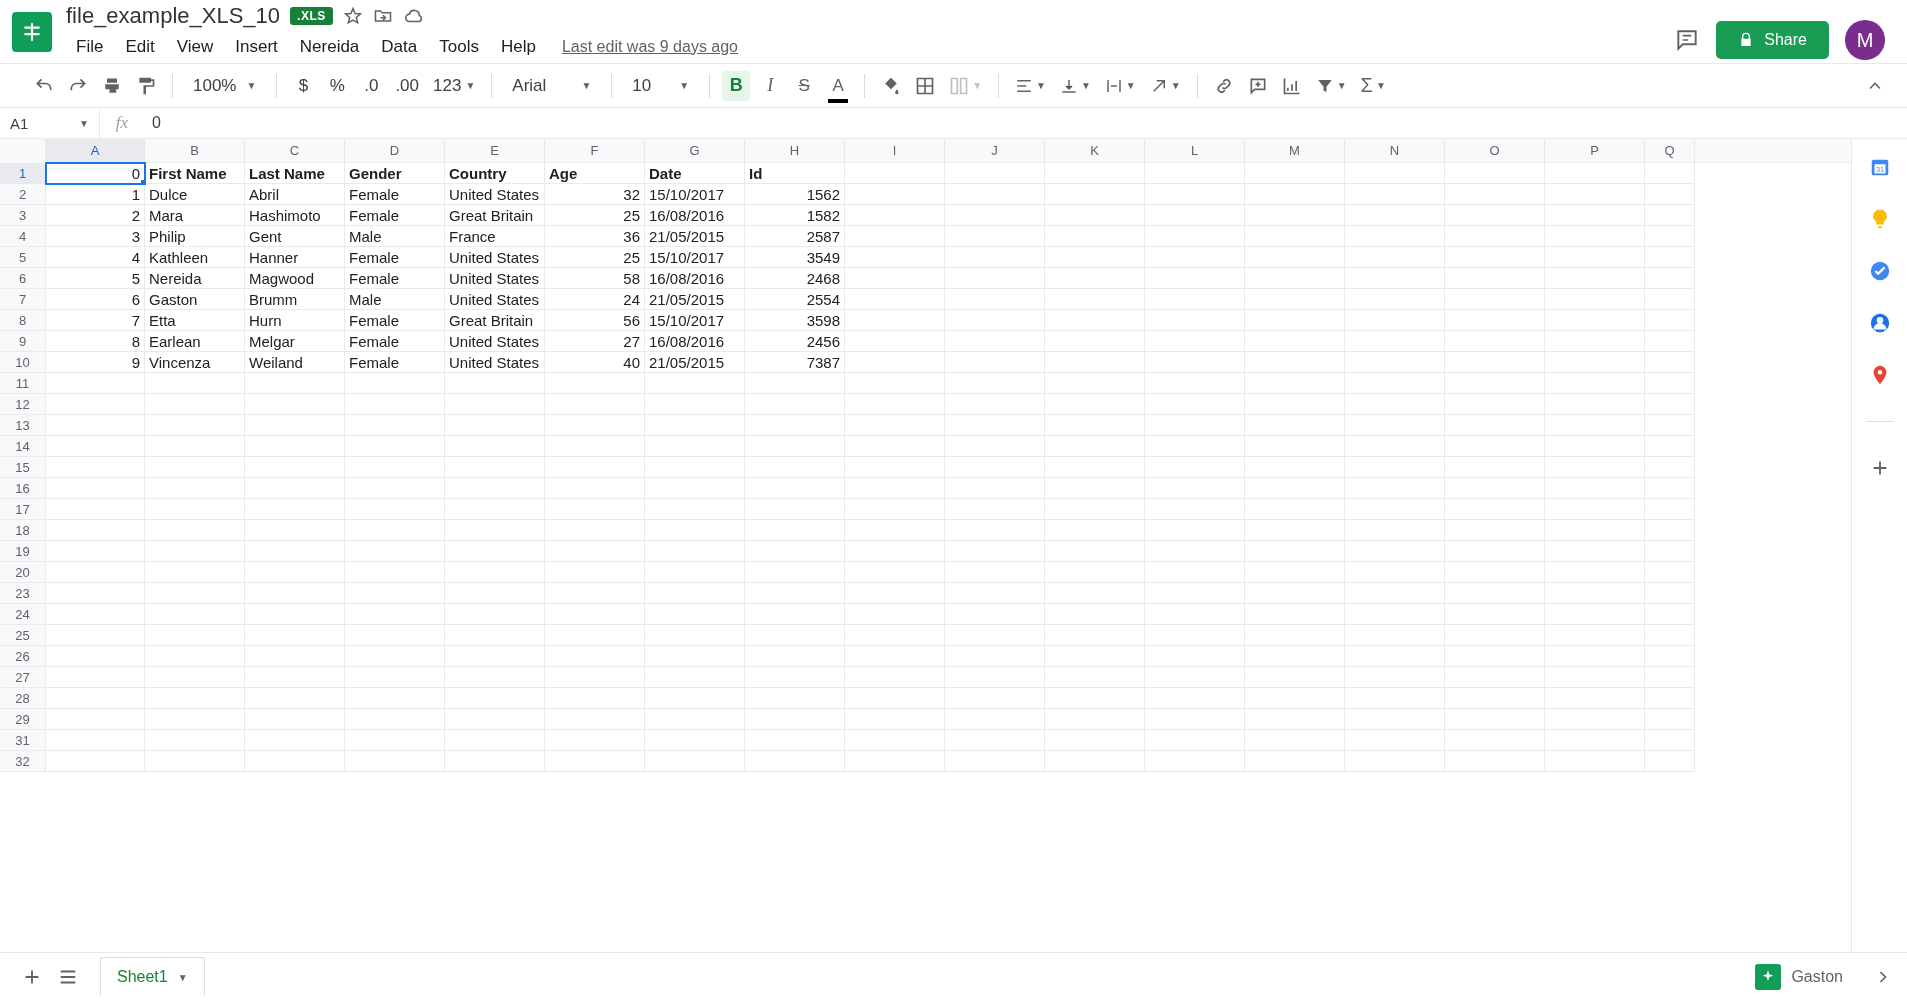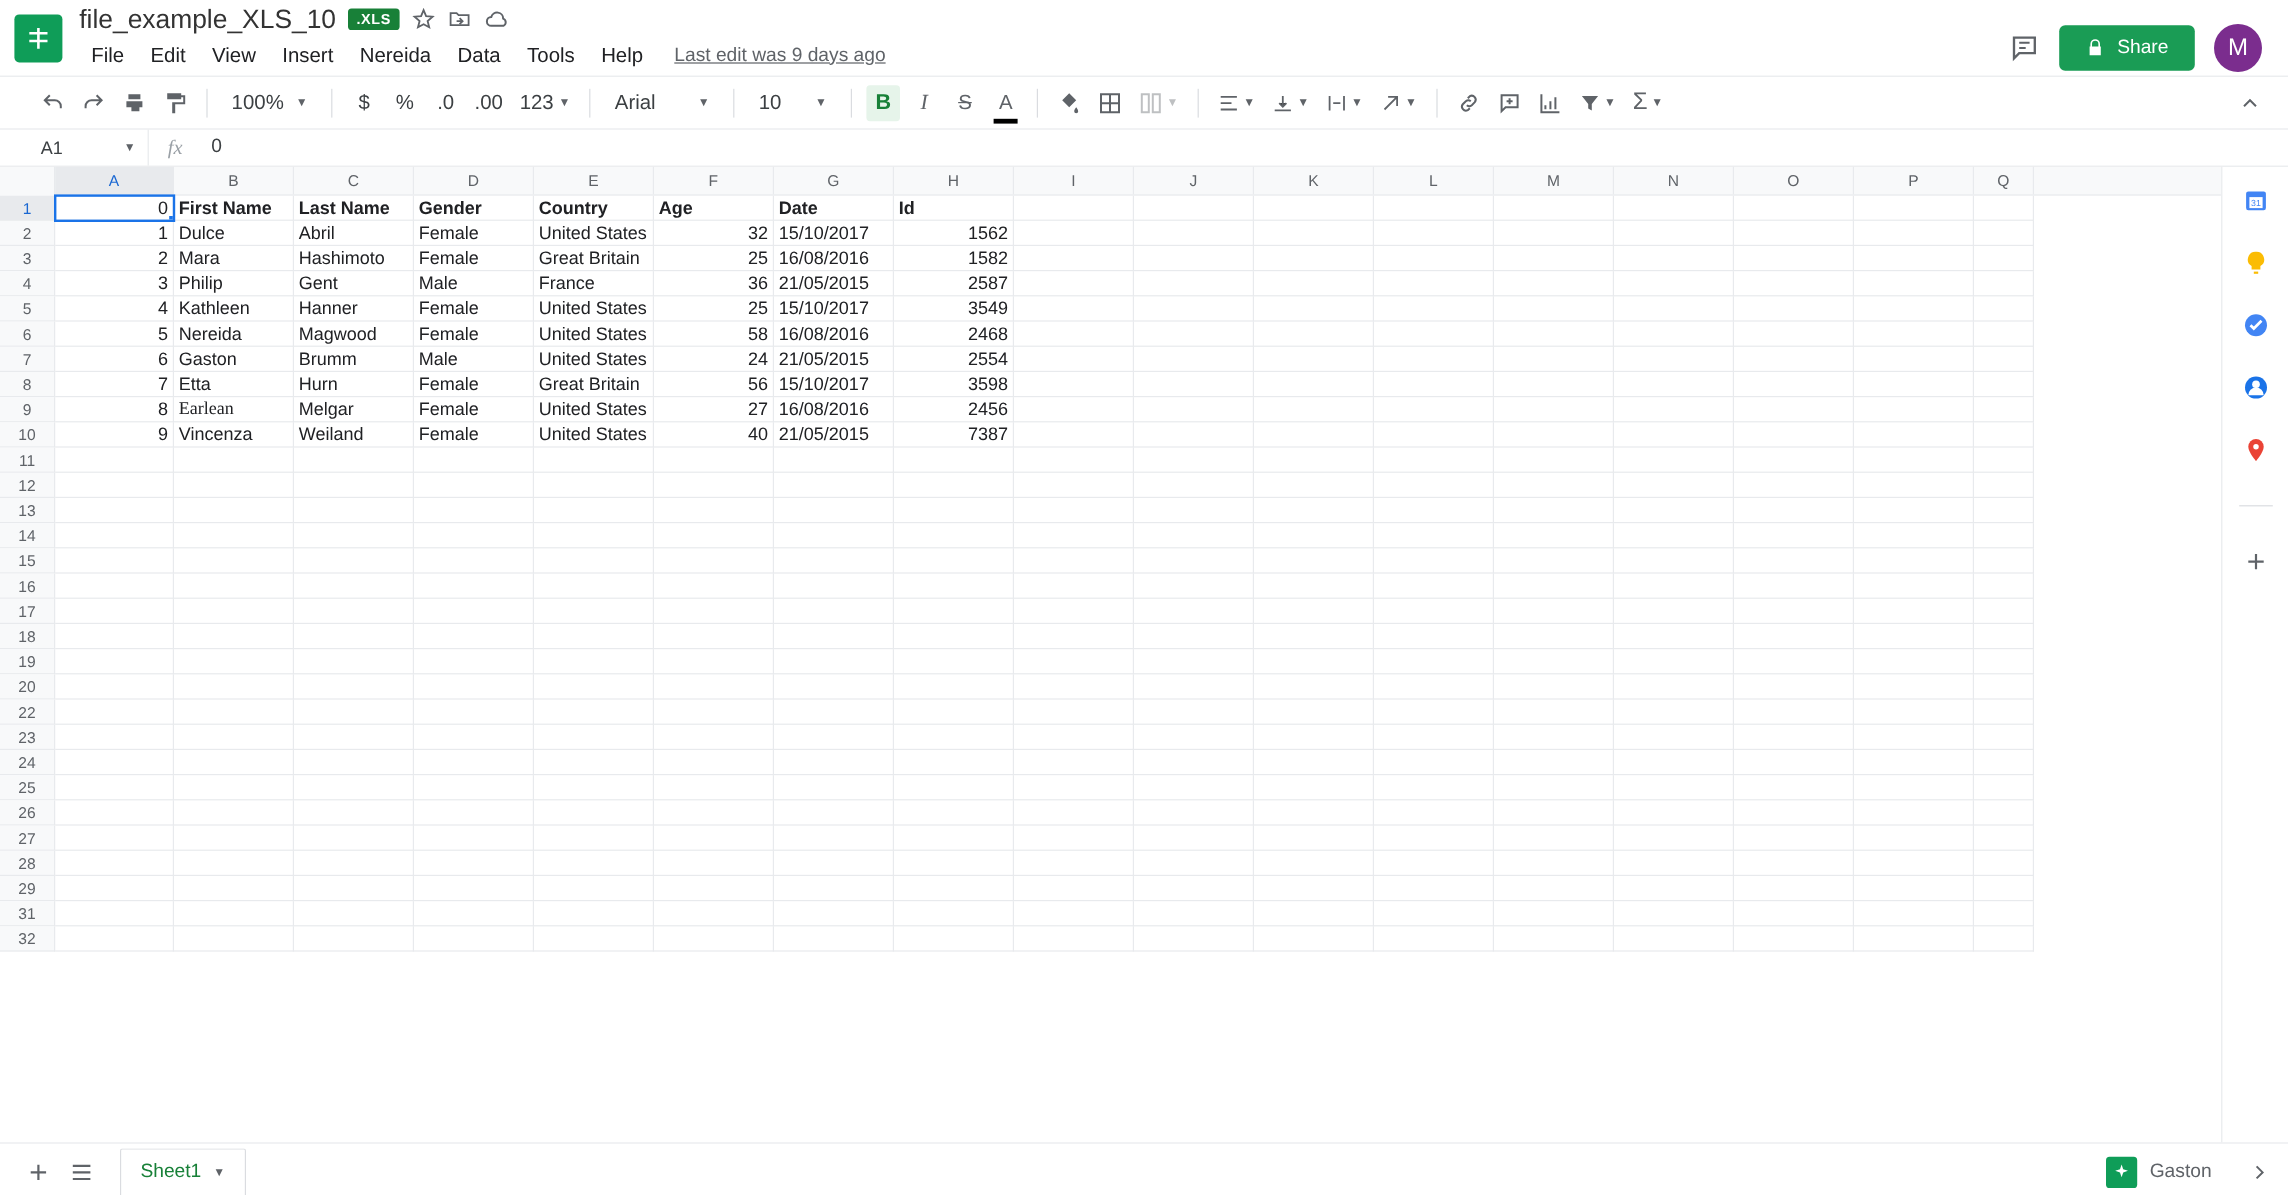--- a/index.html
+++ b/index.html
@@ -29,21 +29,21 @@
 .tb-text { font-size:17px; color:#3c4043; }
 .zoom-sel,.font-sel,.size-sel { display:flex; align-items:center; gap:10px; padding:0 8px; cursor:pointer; }
 .font-sel { width:95px; }
 .dd-arrow { color:#5f6368; font-size:10px; }
 .bold-active { background:#e6f4ea; color:#188038; font-weight:bold; }
 .text-color { position:relative; }
 .text-color::after { content:''; position:absolute; bottom:-2px; left:4px; right:4px; height:4px; background:#000; }
 .collapse-tb { position:absolute; right:18px; }
 
 
-.formula-bar { height:32px; border-top:1px solid #e8eaed; border-bottom:1px solid #e8eaed; display:flex; align-items:center;padding-left:24px; }
+.formula-bar { height:32px; border-top:1px solid #e8eaed; border-bottom:1px solid #e8eaed; display:flex; align-items:center; }
 .name-box { width:100px; height:100%; border-right:1px solid #e8eaed; display:flex; align-items:center; padding:0 10px; font-size:15px; color:#3c4043; cursor:pointer; justify-content:space-between; }
 .fx-label { width:44px; text-align:center; font-style:italic; color:#9aa0a6; font-size:17px; font-family:serif; }
 .formula-input { flex:1; font-size:16px; color:#3c4043; padding-left:8px; }
 
 
 .grid-area { display:flex; height:calc(100% - 63px - 44px - 32px - 48px); position:relative; }
 .grid-main { flex:1; overflow:hidden; position:relative; }
 .col-headers { display:flex; height:24px; background:#f8f9fa; border-bottom:1px solid #e8eaed; position:sticky; top:0; }
 .corner { width:46px; height:24px; border-right:1px solid #e8eaed; background:#f8f9fa; }
 .col-h { border-right:1px solid #e8eaed; display:flex; align-items:center; justify-content:center; font-size:13px; color:#5f6368; cursor:pointer; }
@@ -456,21 +456,21 @@
           <div class="cell" style="width: 100px;"></div>
           <div class="cell" style="width: 100px;"></div>
           <div class="cell" style="width: 100px;"></div>
           <div class="cell" style="width: 100px;"></div>
           <div class="cell" style="width: 100px;"></div>
           <div class="cell" style="width: 50px;"></div>
         </div>
         <div class="row">
           <div class="row-h">9</div>
           <div class="cell num" style="width: 99px;">8</div>
-          <div class="cell" style="width: 100px; font-family: Liberation Serif, serif;">Earlean</div>
+          <div class="cell" style="width: 100px;">Earlean</div>
           <div class="cell" style="width: 100px;">Melgar</div>
           <div class="cell" style="width: 100px;">Female</div>
           <div class="cell" style="width: 100px;">United States</div>
           <div class="cell num" style="width: 100px;">27</div>
           <div class="cell" style="width: 100px;">16/08/2016</div>
           <div class="cell num" style="width: 100px;">2456</div>
           <div class="cell" style="width: 100px;"></div>
           <div class="cell" style="width: 100px;"></div>
           <div class="cell" style="width: 100px;"></div>
           <div class="cell" style="width: 100px;"></div>
@@ -675,40 +675,20 @@
           <div class="cell" style="width: 100px;"></div>
           <div class="cell" style="width: 100px;"></div>
           <div class="cell" style="width: 100px;"></div>
           <div class="cell" style="width: 100px;"></div>
           <div class="cell" style="width: 100px;"></div>
           <div class="cell" style="width: 100px;"></div>
           <div class="cell" style="width: 50px;"></div>
         </div>
         <div class="row">
           <div class="row-h">20</div>
-          <div class="cell" style="width: 99px;"></div>
-          <div class="cell" style="width: 100px;"></div>
-          <div class="cell" style="width: 100px;"></div>
-          <div class="cell" style="width: 100px;"></div>
-          <div class="cell" style="width: 100px;"></div>
-          <div class="cell" style="width: 100px;"></div>
-          <div class="cell" style="width: 100px;"></div>
-          <div class="cell" style="width: 100px;"></div>
-          <div class="cell" style="width: 100px;"></div>
-          <div class="cell" style="width: 100px;"></div>
-          <div class="cell" style="width: 100px;"></div>
-          <div class="cell" style="width: 100px;"></div>
-          <div class="cell" style="width: 100px;"></div>
-          <div class="cell" style="width: 100px;"></div>
-          <div class="cell" style="width: 100px;"></div>
-          <div class="cell" style="width: 100px;"></div>
-          <div class="cell" style="width: 50px;"></div>
-        </div>
-        <div class="row">
-          <div class="row-h">22</div>
           <div class="cell" style="width: 99px;"></div>
           <div class="cell" style="width: 100px;"></div>
           <div class="cell" style="width: 100px;"></div>
           <div class="cell" style="width: 100px;"></div>
           <div class="cell" style="width: 100px;"></div>
           <div class="cell" style="width: 100px;"></div>
           <div class="cell" style="width: 100px;"></div>
           <div class="cell" style="width: 100px;"></div>
           <div class="cell" style="width: 100px;"></div>
           <div class="cell" style="width: 100px;"></div>

